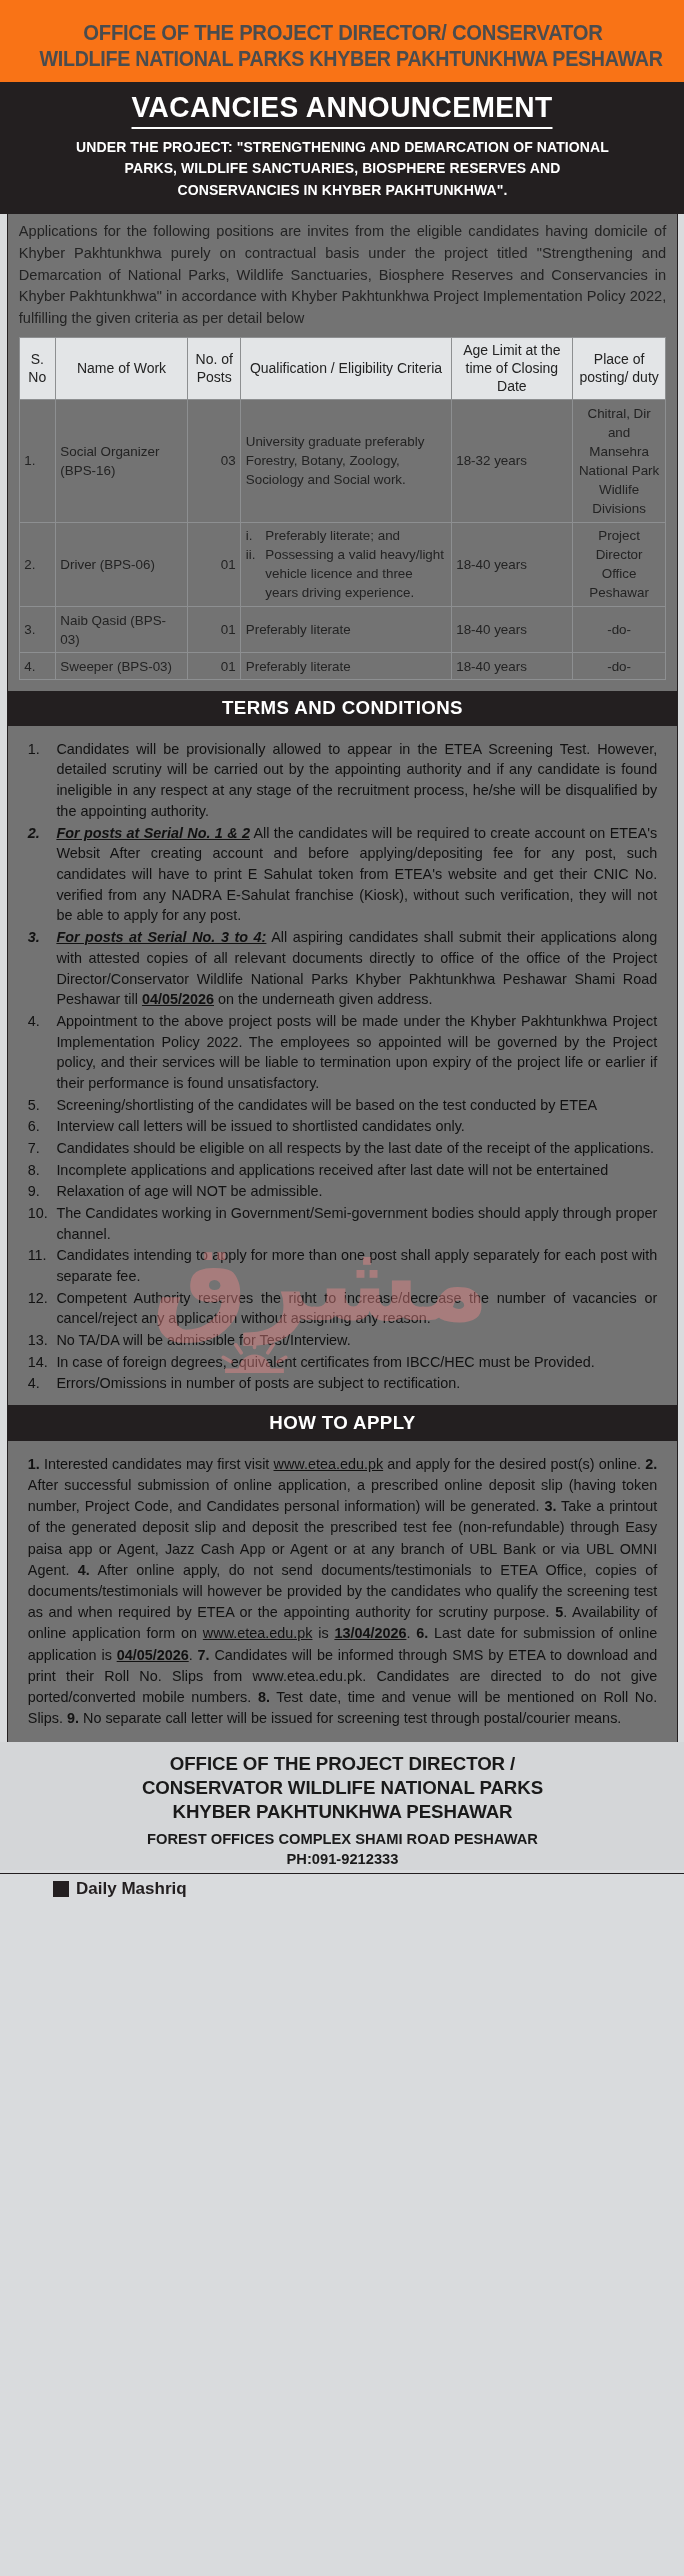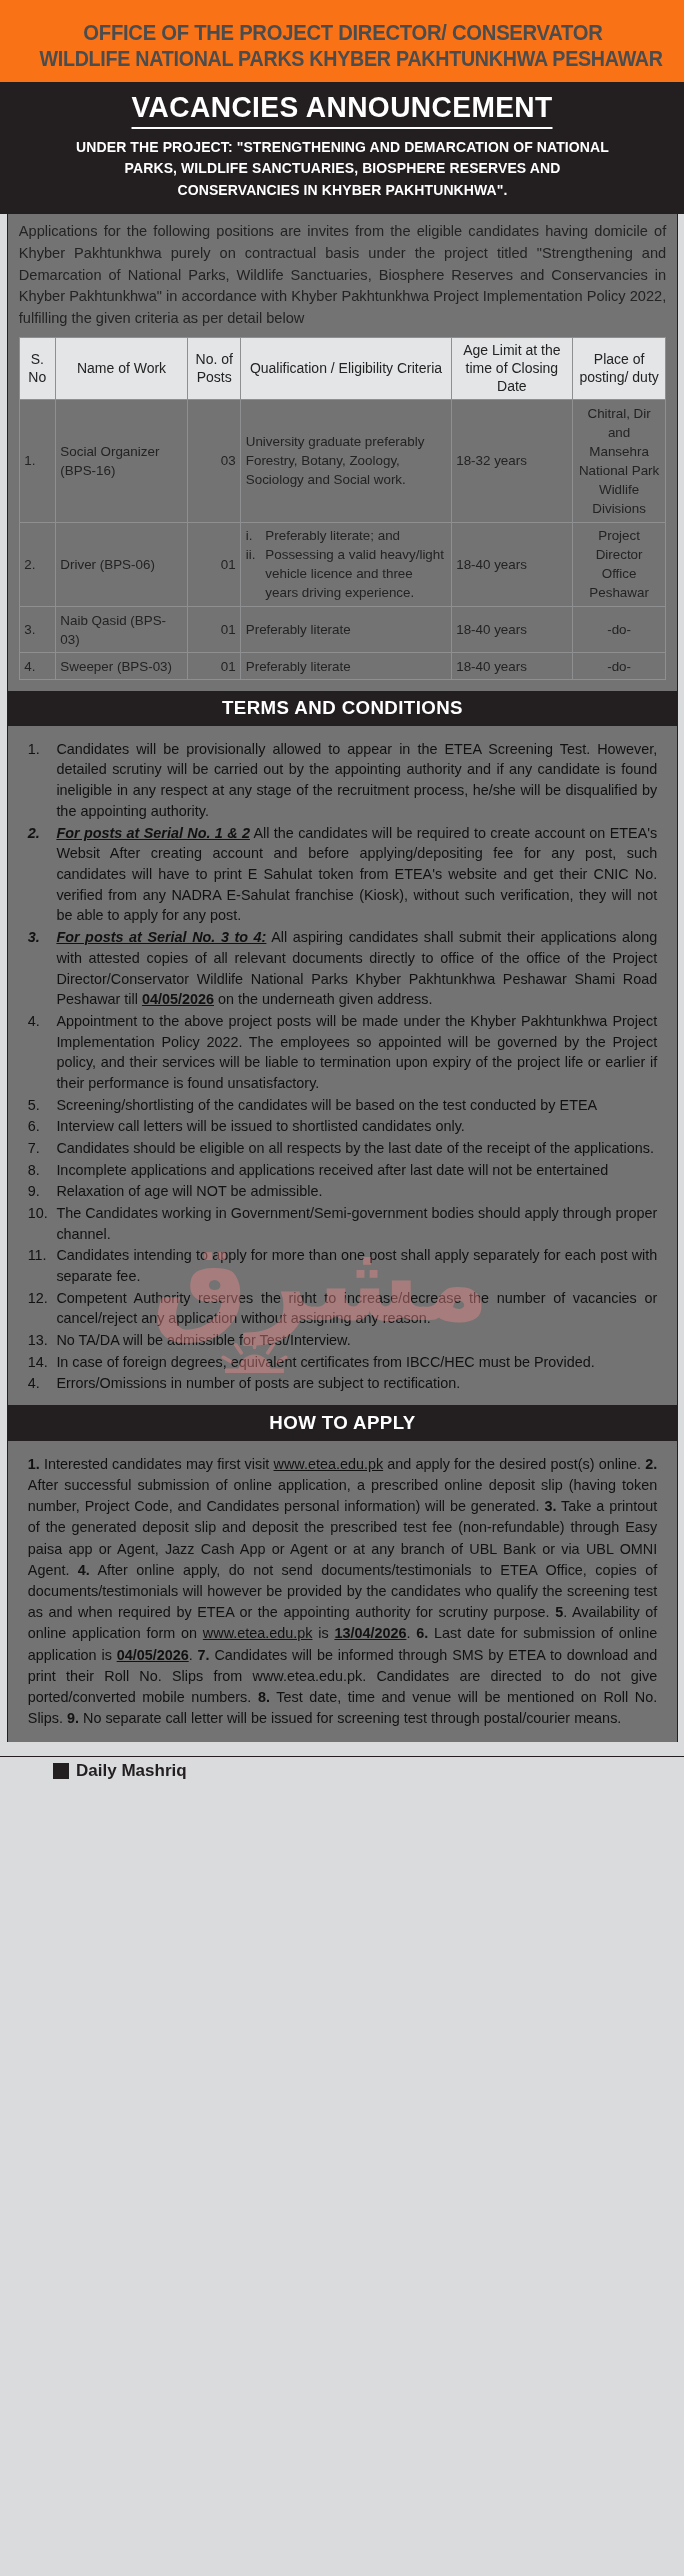--- a/index.html
+++ b/index.html
@@ -189,21 +189,21 @@
     color: #1a1a1a;
   }
   .inf {
     text-align: right;
     font-size: 11px;
     font-weight: bold;
     padding: 3.6px 14.3px 0 0;
     color: #1a1a1a;
   }
   .daily {
-    margin-top: 14px;
+    margin-top: 3px;
     border-top: 1.8px solid #231f20;
     padding: 4.5px 0 5.3px 0;
   }
   .daily-inner {
     display: flex;
     align-items: center;
     gap: 7.1px;
     padding-left: 53px;
   }
   .daily-sq {
@@ -399,20 +399,27 @@
   </div>
 
   <div class="section-bar">HOW TO APPLY</div>
 
   <div class="body-block">
     <div class="apply">
       <b>1.</b><span> Interested candidates may first visit </span><span class="link">www.etea.edu.pk</span><span> and apply for the desired post(s) online. </span><b>2.</b><span> After successful submission of online application, a prescribed online deposit slip (having token number, Project Code, and Candidates personal information) will be generated. </span><b>3.</b><span> Take a printout of the generated deposit slip and deposit the prescribed test fee (non-refundable) through Easy paisa app or Agent, Jazz Cash App or Agent or at any branch of UBL Bank or via UBL OMNI Agent. </span><b>4.</b><span> After online apply, do not send documents/testimonials to ETEA Office, copies of documents/testimonials will however be provided by the candidates who qualify the screening test as and when required by ETEA or the appointing authority for scrutiny purpose. </span><b>5</b><span>. Availability of online application form on </span><span class="link">www.etea.edu.pk</span><span> is </span><span class="und">13/04/2026</span><span>. </span><b>6.</b><span> Last date for submission of online application is </span><span class="und">04/05/2026</span><span>. </span><b>7.</b><span> Candidates will be informed through SMS by ETEA to download and print their Roll No. Slips from </span><span>www.etea.edu.pk</span><span>. Candidates are directed to do not give ported/converted mobile numbers. </span><b>8.</b><span> Test date, time and venue will be mentioned on Roll No. Slips. </span><b>9.</b><span> No separate call letter will be issued for screening test through postal/courier means.</span>
     </div>
   </div>
 
+  <div class="footer">
+    <div class="f1">OFFICE OF THE PROJECT DIRECTOR /</div>
+    <div class="f1">CONSERVATOR WILDLIFE NATIONAL PARKS</div>
+    <div class="f1">KHYBER PAKHTUNKHWA PESHAWAR</div>
+    <div class="f2">FOREST OFFICES COMPLEX SHAMI ROAD PESHAWAR</div>
+    <div class="f3">PH:091-9212333</div>
+  </div>
 
   <div class="daily">
     <div class="daily-inner">
       <span class="daily-sq"></span>
       <span class="daily-txt">Daily  Mashriq</span>
     </div>
   </div>
 
   </div>
 </div>

